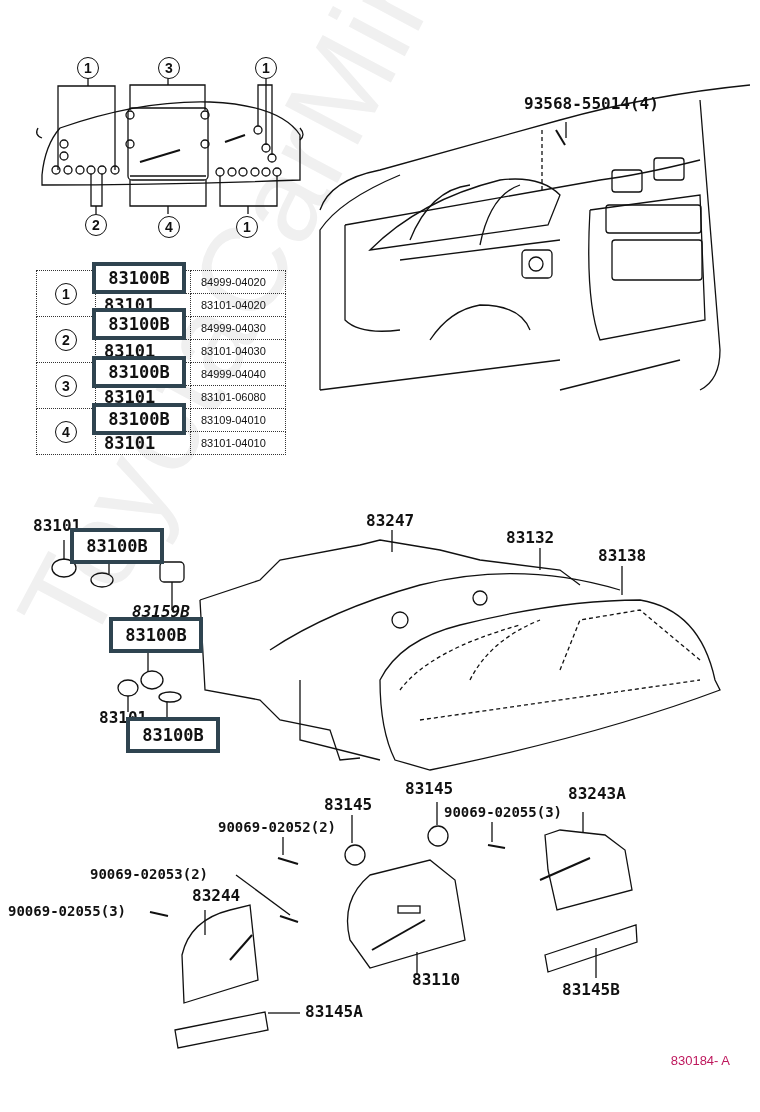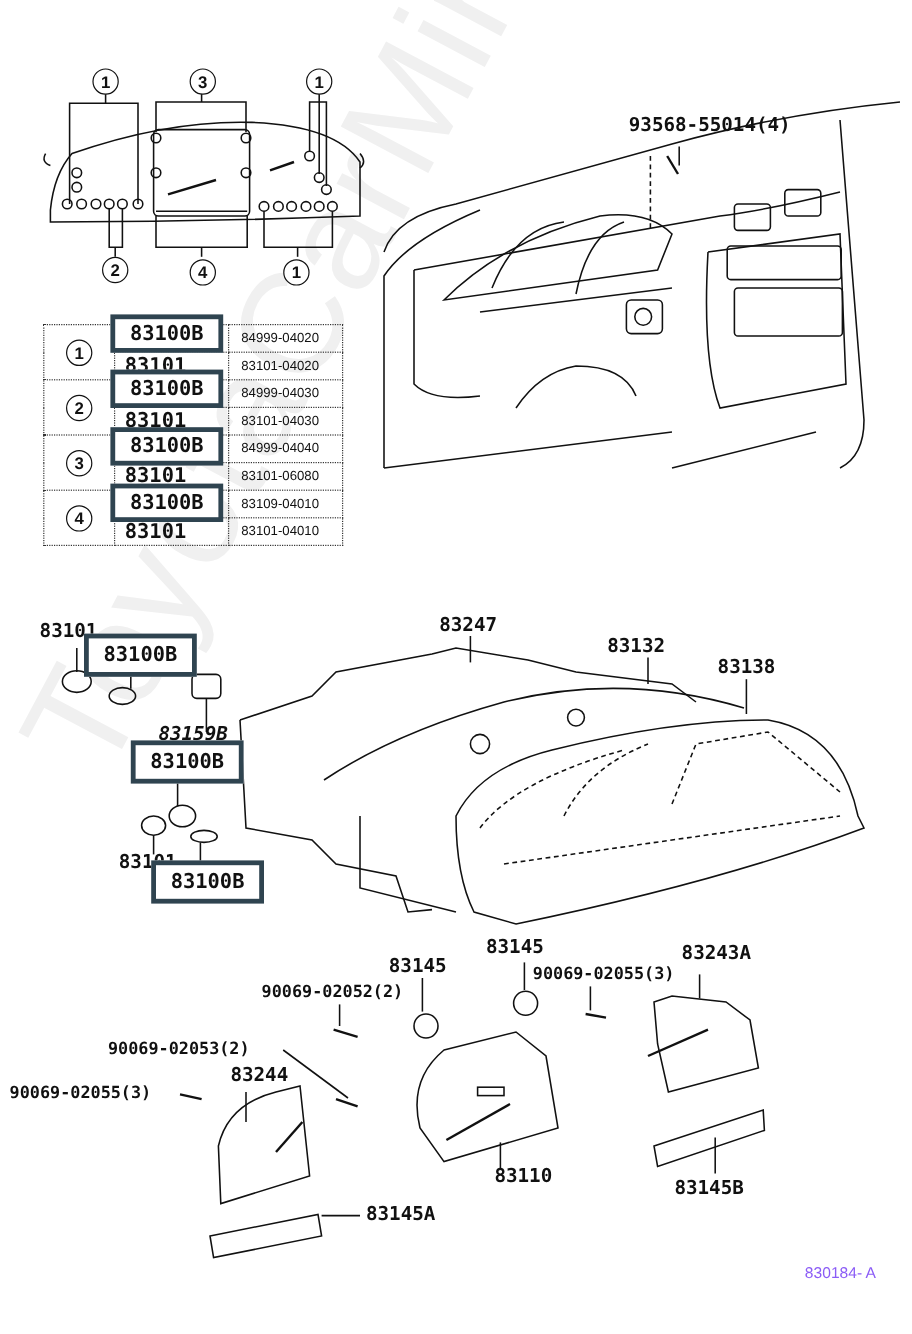--- a/index.html
+++ b/index.html
@@ -18,21 +18,21 @@
   .table { position:absolute; left:36px; top:270px; width:250px; border:1px dotted #333;
            border-collapse:collapse; }
   .table td { border:1px dotted #333; padding:0; height:22px; vertical-align:middle; }
   .tcell-num { width:58px; text-align:center; }
   .tcell-b { width:86px; font-family:"DejaVu Sans Mono", monospace; font-weight:bold; font-size:17px; padding-left:8px !important; }
   .tcell-p { font-family:"Liberation Sans", sans-serif; font-size:11px; padding-left:10px !important; }
   .watermark { position:absolute; left:-10px; top:600px; transform:rotate(-62deg); transform-origin:left top;
                font-family:"Liberation Sans", sans-serif; font-size:120px; color:#f0f0f0; white-space:nowrap;
                pointer-events:none; letter-spacing:2px; }
   .code { position:absolute; right:30px; bottom:44px; font-family:"Liberation Sans", sans-serif;
-          font-size:13px; color:#8b5cf6; }
+          font-size:13px; color:#be185d; }
 </style>
 </head>
 <body>
 
 <div class="watermark">ToyotaCarMine.ru</div>
 
 <svg class="draw" width="760" height="1112" fill="none" stroke="#111" stroke-width="1.3">
 
   <g>
     <path d="M42 175 Q45 145 60 128 Q140 100 210 102 Q280 105 300 135 L300 180 Q170 185 42 185 Z"></path>

